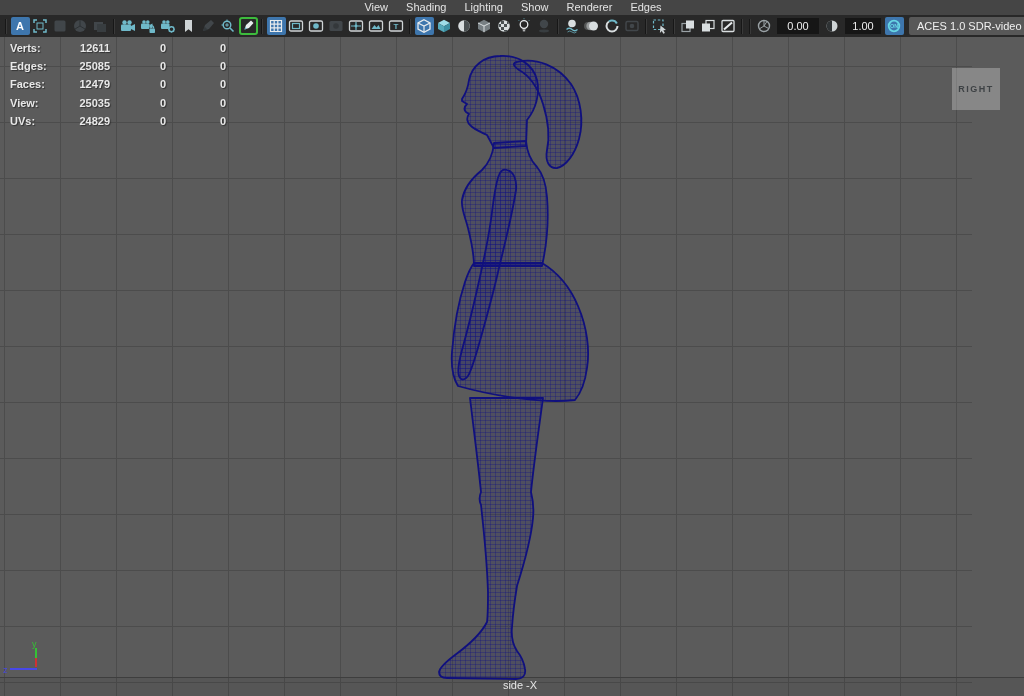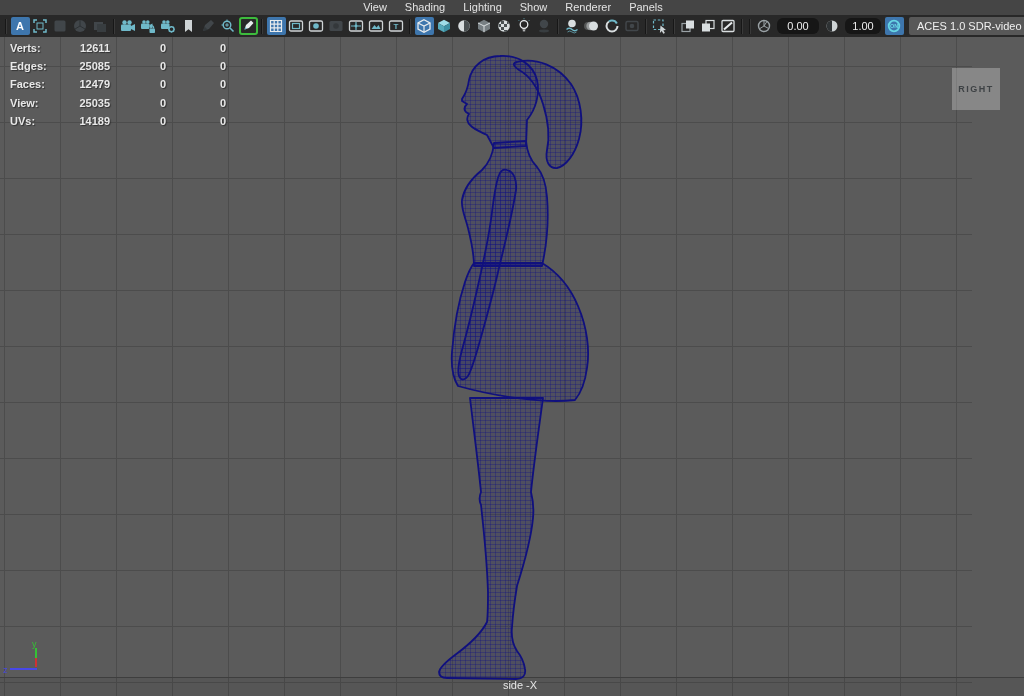--- a/index.html
+++ b/index.html
@@ -12,21 +12,21 @@
   .menu-item{color:#e4e4e4;font-size:11px;padding:0 9px;line-height:15px;cursor:default;}
   .toolbar{position:absolute;left:0;top:15px;width:1024px;height:22px;background:#282828;
     display:flex;align-items:center;padding-left:2px;z-index:30;}
   .tbgroups{display:flex;align-items:center;}
   .sep{width:2px;height:15px;background:#171717;border-right:1px solid #3a3a3a;margin:0 3px;flex:0 0 auto;}
   .ic{width:19px;height:18px;display:flex;align-items:center;justify-content:center;
     border-radius:2px;flex:0 0 auto;margin:0 0.5px;}
   .ic svg{display:block;}
   .ic.active{background:#3e76ad;}
   .ic.active-green{box-shadow:inset 0 0 0 2px #3dbb3d;border-radius:3px;}
-  .field{height:16px;background:#161616;border-radius:6px;color:#ededed;font-size:11px;
+  .field{height:16px;background:#161616;border-radius:0;color:#ededed;font-size:11px;
     display:flex;align-items:center;justify-content:center;margin:17px 3px;flex:0 0 auto;}
   .field.exp{width:42px;}
   .field.gam{width:36px;}
   .vt-dropdown{height:18px;width:212px;background:#585858;border-radius:2px;margin-left:5px;
     display:flex;align-items:center;color:#f0f0f0;font-size:11px;padding:0 6px 0 8px;flex:0 0 auto;}
   .vt-dropdown .lbl{flex:1;white-space:nowrap;overflow:hidden;}
 
   
   .viewport{position:absolute;left:0;top:37px;width:972px;height:659px;background-color:#5b5b5b;
     background-image:linear-gradient(#4c4c4c 1px,transparent 1px),
@@ -53,21 +53,21 @@
 </style>
 </head>
 <body>
 
 <div class="menubar">
     <span class="menu-item">View</span>
     <span class="menu-item">Shading</span>
     <span class="menu-item">Lighting</span>
     <span class="menu-item">Show</span>
     <span class="menu-item">Renderer</span>
-    <span class="menu-item">Panels</span>
+    <span class="menu-item">Edges</span>
   </div>
 
 <div class="toolbar">
   <span class="tbgroups">
       <span class="sep"></span>
       <span class="ic active">
         <svg width="16" height="16" viewBox="0 0 16 16">
           <text x="8" y="12" font-size="11" font-weight="bold" fill="#fff" text-anchor="middle" font-family="Liberation Sans,sans-serif">A</text>
         </svg>
       </span>
@@ -355,21 +355,21 @@
       <span class="cell num">0</span>
       <span class="cell lab">Faces:</span>
       <span class="cell num">12479</span>
       <span class="cell num">0</span>
       <span class="cell num">0</span>
       <span class="cell lab">View:</span>
       <span class="cell num">25035</span>
       <span class="cell num">0</span>
       <span class="cell num">0</span>
       <span class="cell lab">UVs:</span>
-      <span class="cell num">14189</span>
+      <span class="cell num">24829</span>
       <span class="cell num">0</span>
       <span class="cell num">0</span>
     </div>
 
   <div class="right-label">RIGHT</div>
 
   <div class="cam-label">side -X</div>
 
   <svg class="gizmo" width="56" height="50">
     <line x1="34" y1="18" x2="34" y2="8" stroke="#35c135" stroke-width="2"></line>

